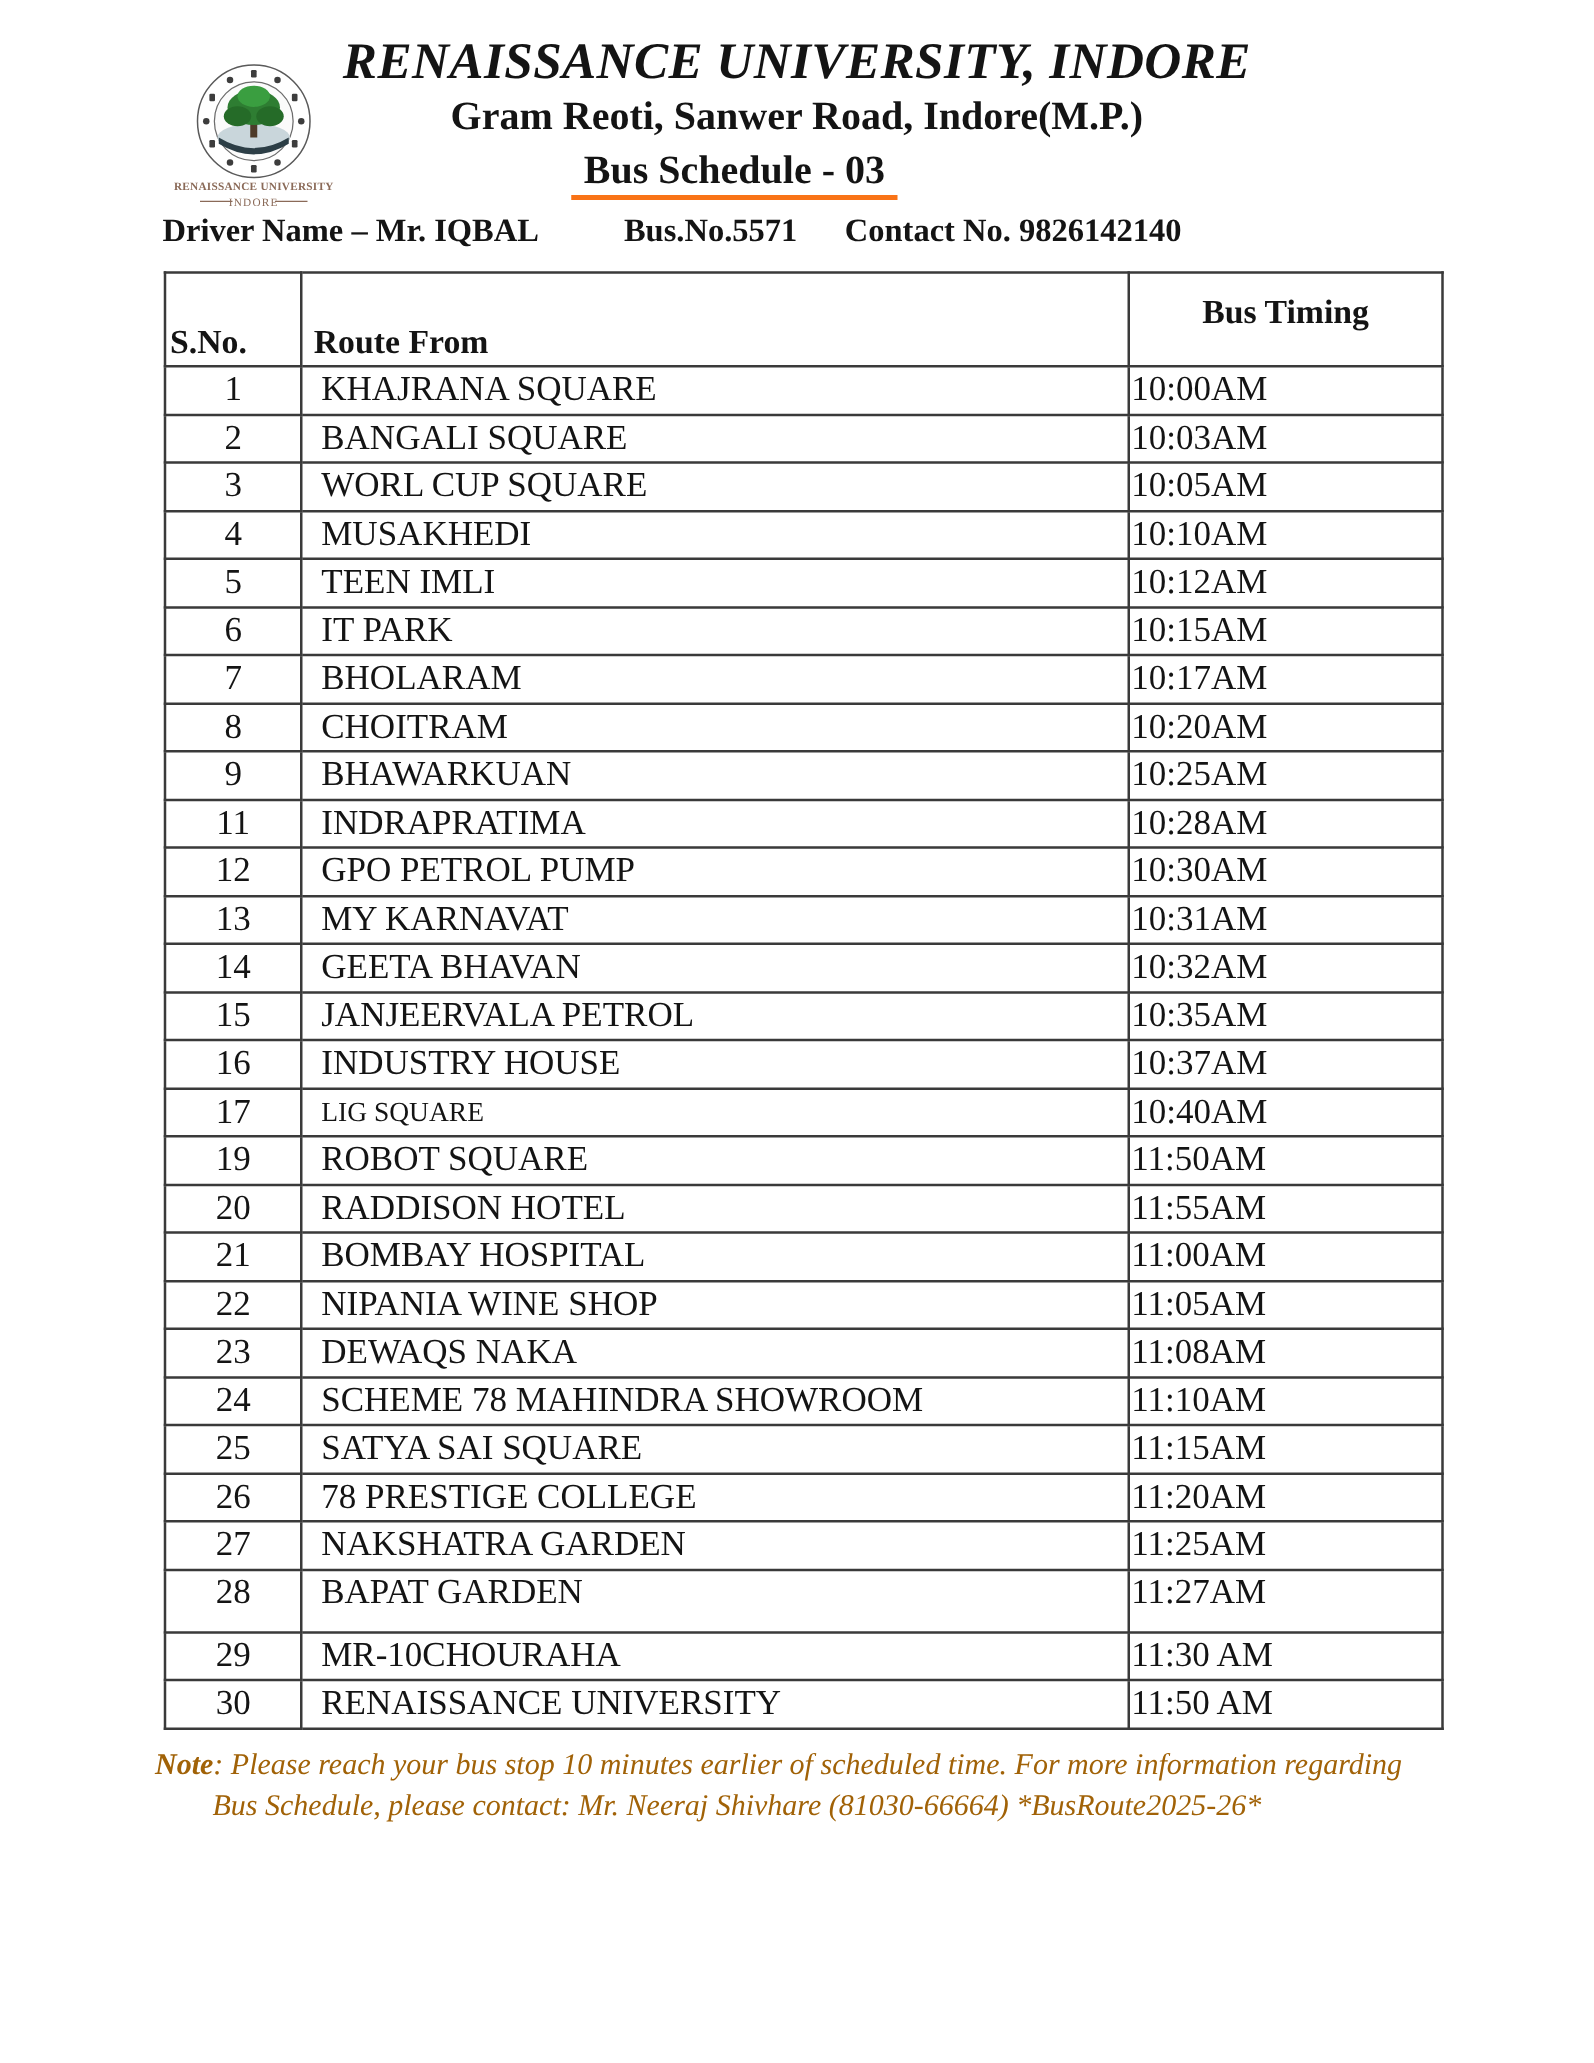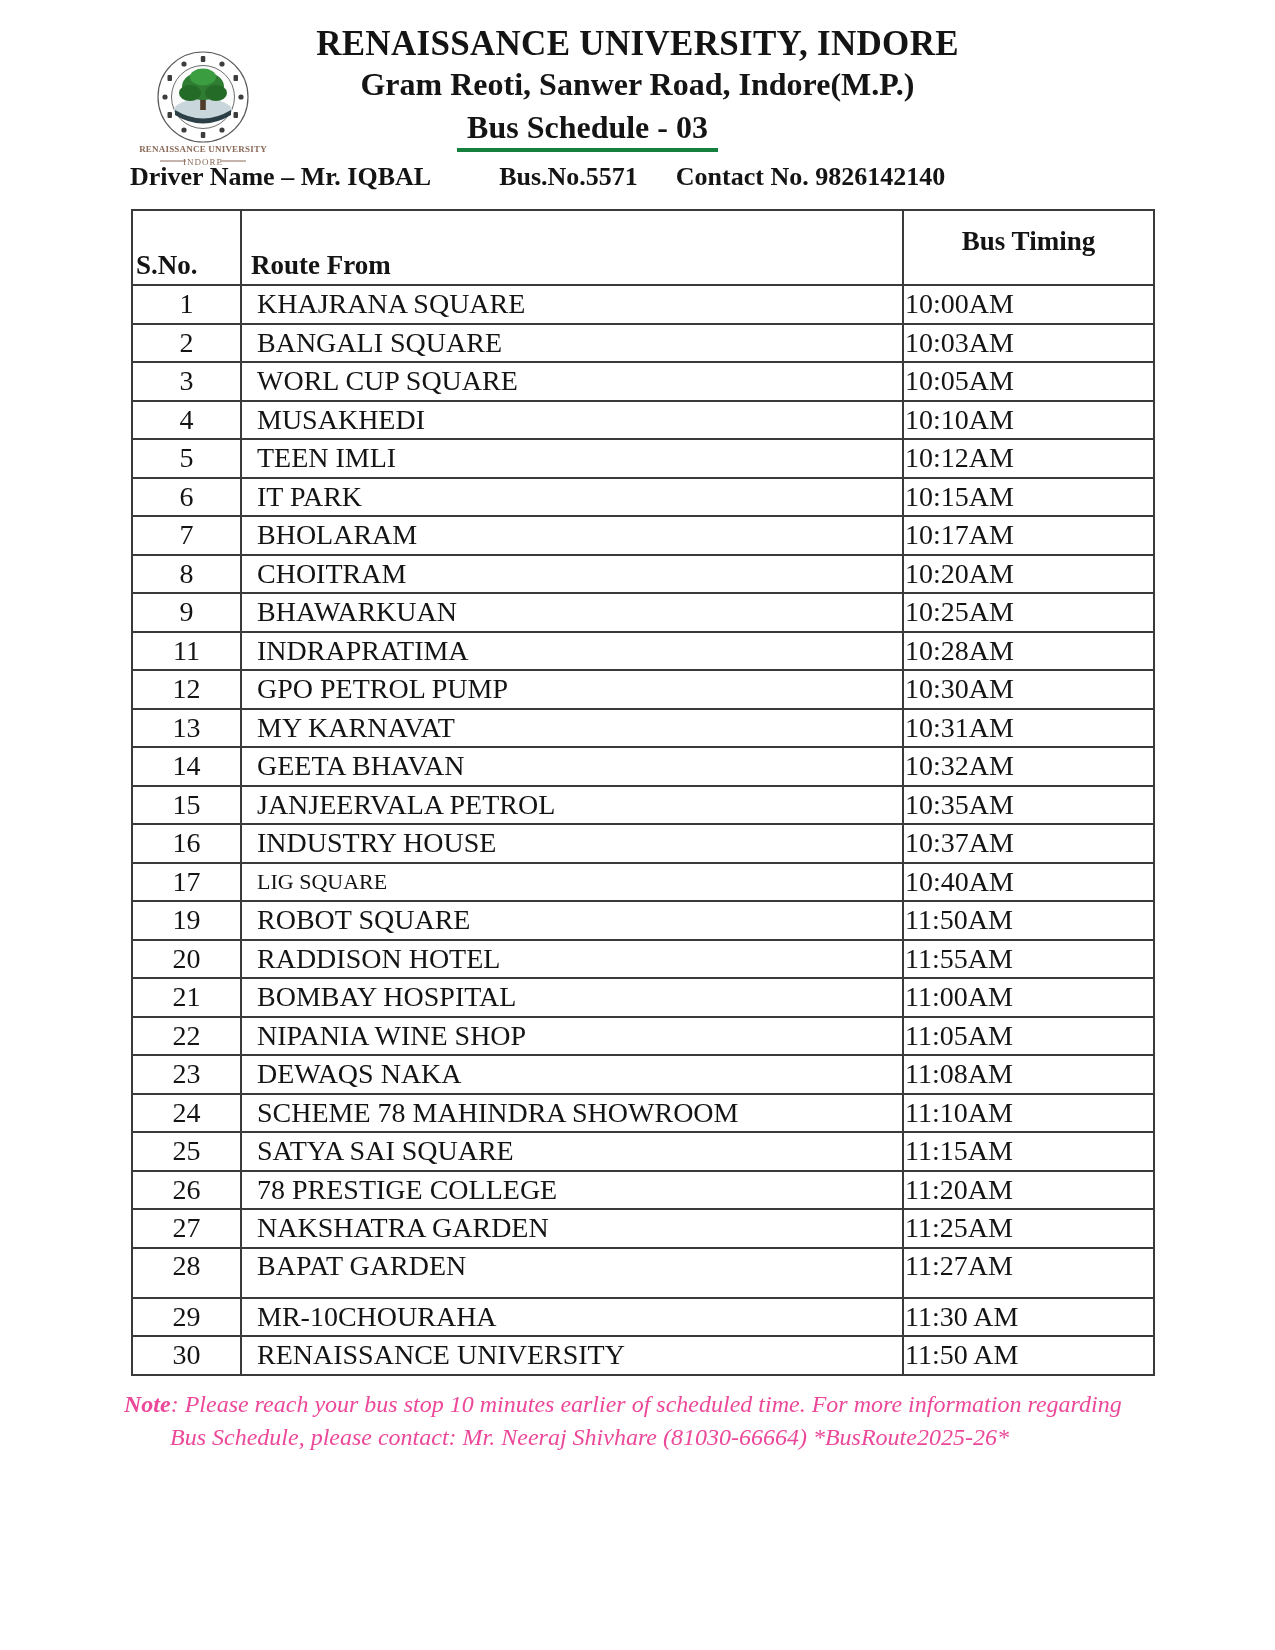--- a/index.html
+++ b/index.html
@@ -2,24 +2,24 @@
 <html><head>
 <meta charset="utf-8">
 <style>
   html,body { margin:0; padding:0; background:#ffffff; }
   body { width:1275px; height:1650px; font-family:"Liberation Serif", serif; color:#141414; }
   .page { position:relative; width:1275px; height:1650px; overflow:hidden; background:#ffffff; }
 
   
   .logo { position:absolute; left:136px; top:48px; width:134px; height:122px; }
   .title-block { text-align:center; padding-top:24px; }
-  .uni-name { font-size:35px; font-weight:bold; margin:0; letter-spacing:0.3px; }
+  .uni-name { font-size:41px; font-weight:bold; margin:0; letter-spacing:0.3px;font-style:italic; }
   .uni-addr { font-size:32px; font-weight:bold; margin:2px 0 0; }
   .sched-line { font-size:32px; font-weight:bold; margin:6px 0 0; transform:translateX(-50px); }
-  .sched-line .underline { display:inline-block; border-bottom:4px solid #15803d; padding:0 10px 2px; }
+  .sched-line .underline { display:inline-block; border-bottom:4px solid #f97316; padding:0 10px 2px; }
   .driver { margin:10px 0 0 130px; font-size:26px; font-weight:bold; display:flex; white-space:nowrap; }
   .driver .d1 { margin-right:24px; }
   .driver .d2 { margin-right:38px;margin-left:44px; }
 
   
   table.schedule { border-collapse:collapse; table-layout:fixed; width:1022px; margin:17px 0 0 131px; }
   .schedule th, .schedule td { border:2px solid #3a3a3a; overflow:hidden; }
   .schedule thead tr { height:75px; }
   .schedule th { font-size:27px; font-weight:bold; text-align:left; }
   th.col-sno  { vertical-align:bottom; padding:14px 0 3px 3px; }
@@ -28,21 +28,21 @@
   .schedule tbody tr { height:38.5px; }
   .schedule tbody tr.tall { height:50px;margin-top:36px; }
   .schedule tbody tr.tall td { vertical-align:top; padding-top:1px; }
   .schedule td { font-size:28px; line-height:1.15; }
   td.td-sno  { text-align:center; }
   td.td-route{ padding-left:15px; }
   td.td-route.small { font-size:22px; }
   td.td-time { text-align:left; }
 
   
-  .note { margin:12px 0 0 124px; font-style:italic; font-size:24px; line-height:1.4; color:#ec4899; }
+  .note { margin:12px 0 0 124px; font-style:italic; font-size:24px; line-height:1.4; color:#a16207; }
   .note .note-label { font-weight:bold; }
   .note .note-line2 { padding-left:46px; }
 
   
   .logo svg text { font-family:"Liberation Serif", serif; }
 </style>
 </head>
 <body>
 
 <div class="page">

